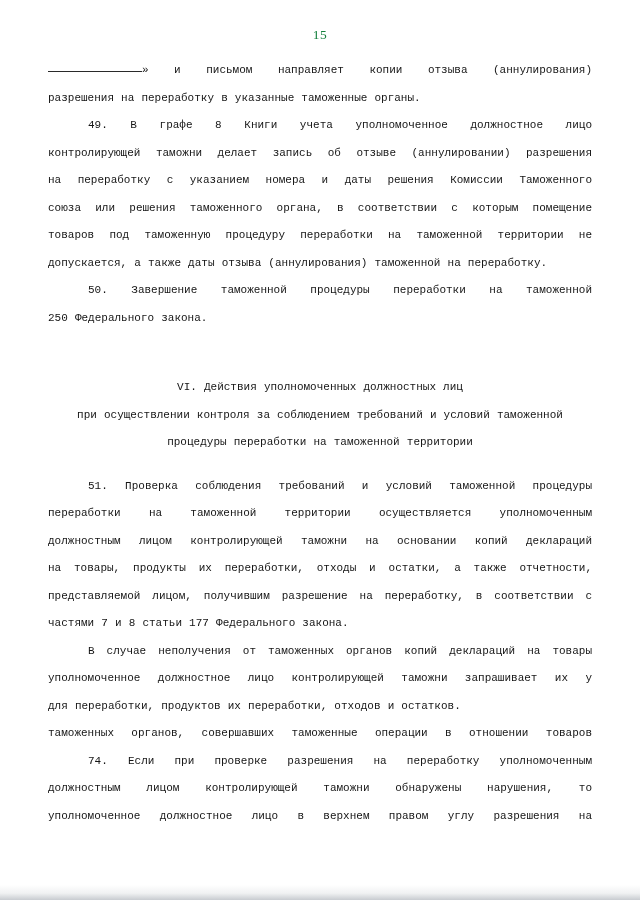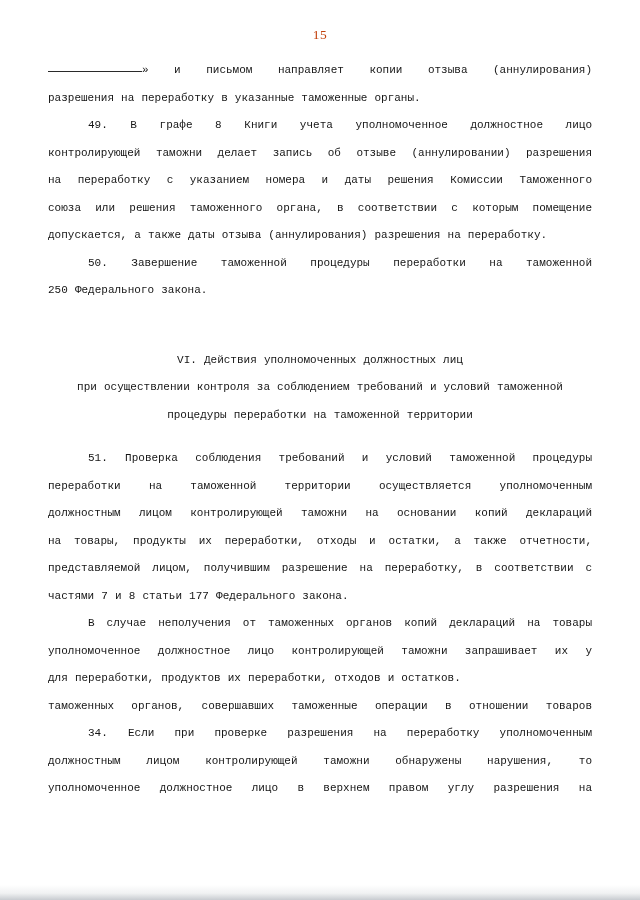--- a/index.html
+++ b/index.html
@@ -14,21 +14,21 @@
     color: #151515;
   }
   .pagenum {
     position: absolute;
     top: 27px;
     left: 0;
     right: 0;
     text-align: center;
     font-size: 13.5px;
     letter-spacing: 0.5px;
-    color: #c2410c;
+    color: #15803d;
   }
   .content {
     position: absolute;
     top: 57px;
     left: 48px;
     width: 544px;
   }
   .line {
     font-size: 11px;
     line-height: 27.5px;
@@ -72,21 +72,22 @@
   <div class="content">
       <div class="block body">
         <div class="line jl"><span class="blank" style="width: 94px;"></span>» и письмом направляет копии отзыва (аннулирования)</div>
         <div class="line">разрешения на переработку в указанные таможенные органы.</div>
       </div>
       <div class="block body">
         <div class="line jl indent">49. В графе 8 Книги учета уполномоченное должностное лицо</div>
         <div class="line jl">контролирующей таможни делает запись об отзыве (аннулировании) разрешения</div>
         <div class="line jl">на переработку с указанием номера и даты решения Комиссии Таможенного</div>
         <div class="line jl">союза или решения таможенного органа, в соответствии с которым помещение</div>
-        <div class="line">допускается, а также даты отзыва (аннулирования) разрешения на переработку.</div>
+        <div class="line jl">товаров под таможенную процедуру переработки на таможенной территории не</div>
+        <div class="line">допускается, а также даты отзыва (аннулирования) таможенной на переработку.</div>
       </div>
       <div class="block body">
         <div class="line jl indent">50. Завершение таможенной процедуры переработки на таможенной</div>
         <div class="line">250 Федерального закона.</div>
       </div>
       <div class="block heading">
         <div class="line">VI. Действия уполномоченных должностных лиц</div>
         <div class="line">при осуществлении контроля за соблюдением требований и условий таможенной</div>
         <div class="line">процедуры переработки на таможенной территории</div>
       </div>
@@ -98,20 +99,20 @@
         <div class="line jl">представляемой лицом, получившим разрешение на переработку, в соответствии с</div>
         <div class="line">частями 7 и 8 статьи 177 Федерального закона.</div>
       </div>
       <div class="block body">
         <div class="line jl indent">В случае неполучения от таможенных органов копий деклараций на товары</div>
         <div class="line jl">уполномоченное должностное лицо контролирующей таможни запрашивает их у</div>
         <div class="line">для переработки, продуктов их переработки, отходов и остатков.</div>
         <div class="line jl">таможенных органов, совершавших таможенные операции в отношении товаров</div>
       </div>
       <div class="block body">
-        <div class="line jl indent">34. Если при проверке разрешения на переработку уполномоченным</div>
+        <div class="line jl indent">74. Если при проверке разрешения на переработку уполномоченным</div>
         <div class="line jl">должностным лицом контролирующей таможни обнаружены нарушения, то</div>
         <div class="line jl">уполномоченное должностное лицо в верхнем правом углу разрешения на</div>
       </div>
     </div>
 
   <div class="bottom-shade"></div>
 </div>
 
 </body></html>

